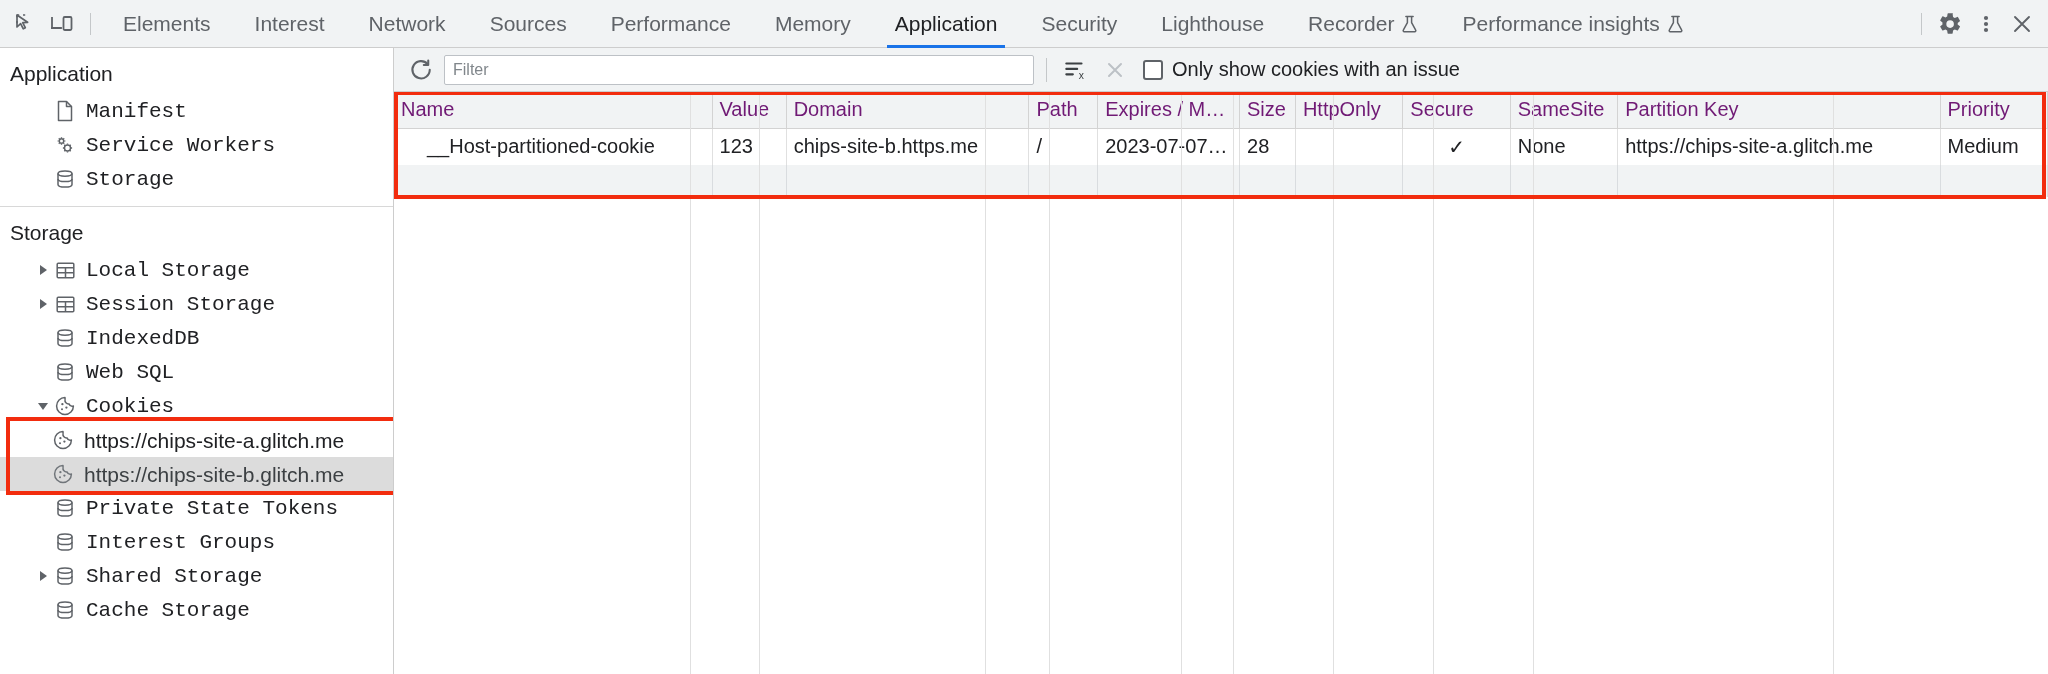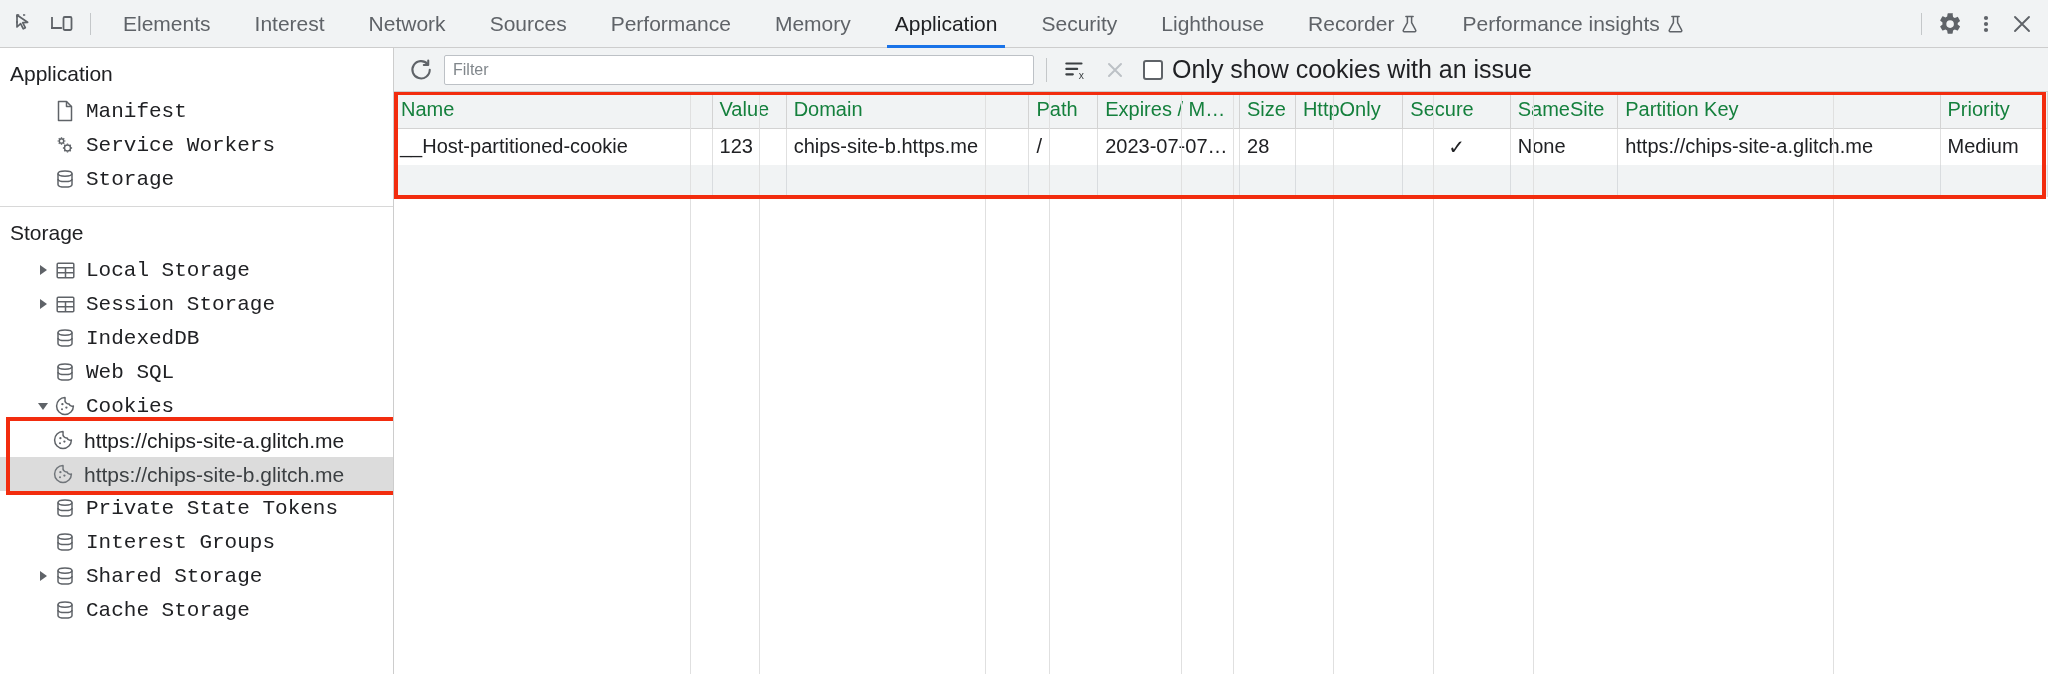--- a/index.html
+++ b/index.html
@@ -156,21 +156,21 @@
     font-size: 16px;
     color: #202124;
     font-family: "Liberation Sans", sans-serif;
     outline: none;
   }
   .filter-input::placeholder { color: #80868b; }
   .fb-sep { width: 1px; height: 24px; background: #c4c7c9; margin: 0 4px; }
   .chk-wrap {
     display: flex; align-items: center; gap: 9px;
     cursor: pointer;
-    font-size: 25px; color: #202124;
+    font-size: 20px; color: #202124;
     margin-left: 4px;
   }
   .chk-box {
     width: 20px; height: 20px;
     border: 2px solid #5f6368;
     border-radius: 3px;
     background: #fff;
   }
 
   
@@ -192,37 +192,37 @@
     font-weight: normal;
     text-align: left;
     height: 36px;
     padding: 0 7px;
     border-right: 1px solid #d3d3d3;
     border-bottom: 1px solid #d3d3d3;
     white-space: nowrap;
     overflow: hidden;
     text-overflow: ellipsis;
     cursor: pointer;
-    color: #15803d;
+    color: #701a75;
   }
   table.grid td {
     height: 37px;
     padding: 0 7px;
     border-right: 1px solid #e0e0e0;
     white-space: nowrap;
     overflow: hidden;
     text-overflow: ellipsis;
     background: #fff;
   }
   table.grid tr.filler td {
     background: #f1f3f4;
     border-right: 1px solid #d9dcdf;
     height: 32px;
   }
-  table.grid td.indent { padding-left: 6px; }
+  table.grid td.indent { padding-left: 33px; }
   table.grid td.center { text-align: center; }
 
   
   .rulers {
     position: absolute;
     top: 0; left: 0; right: 0; bottom: 0;
     pointer-events: none;
   }
   .rulers i {
     position: absolute;

